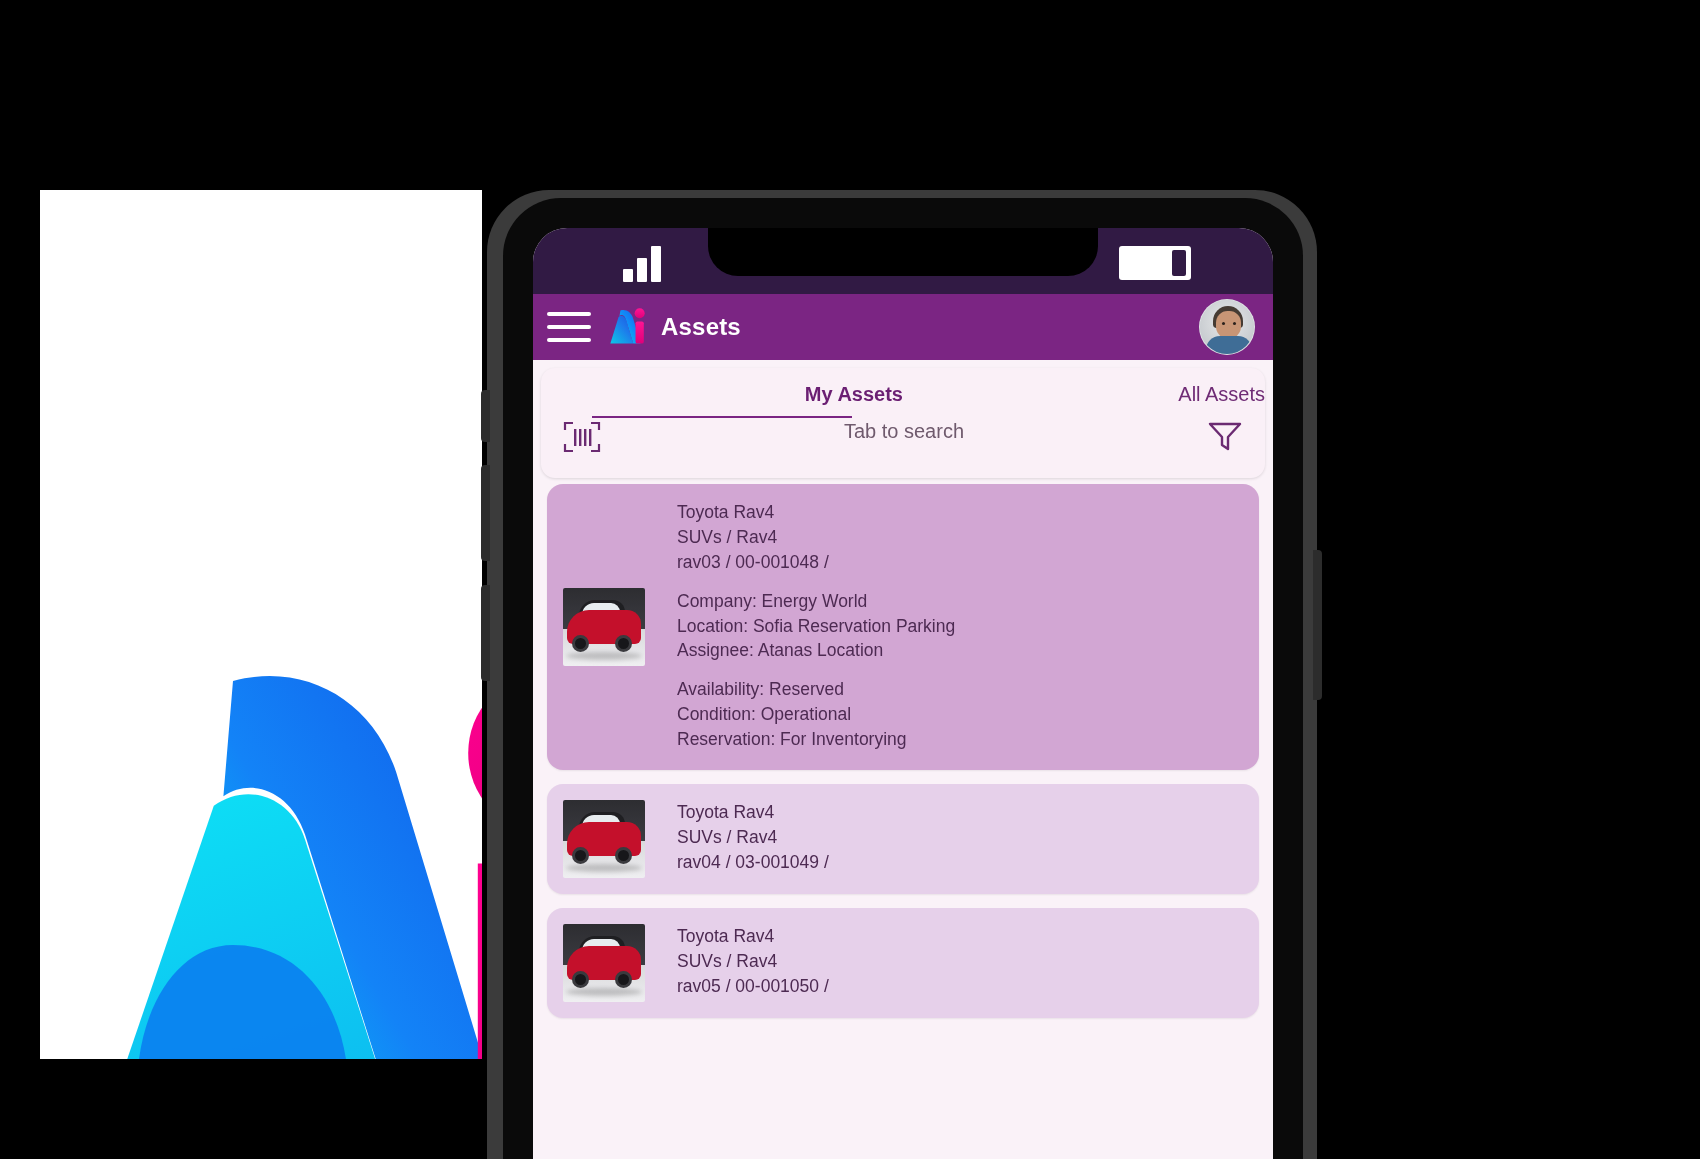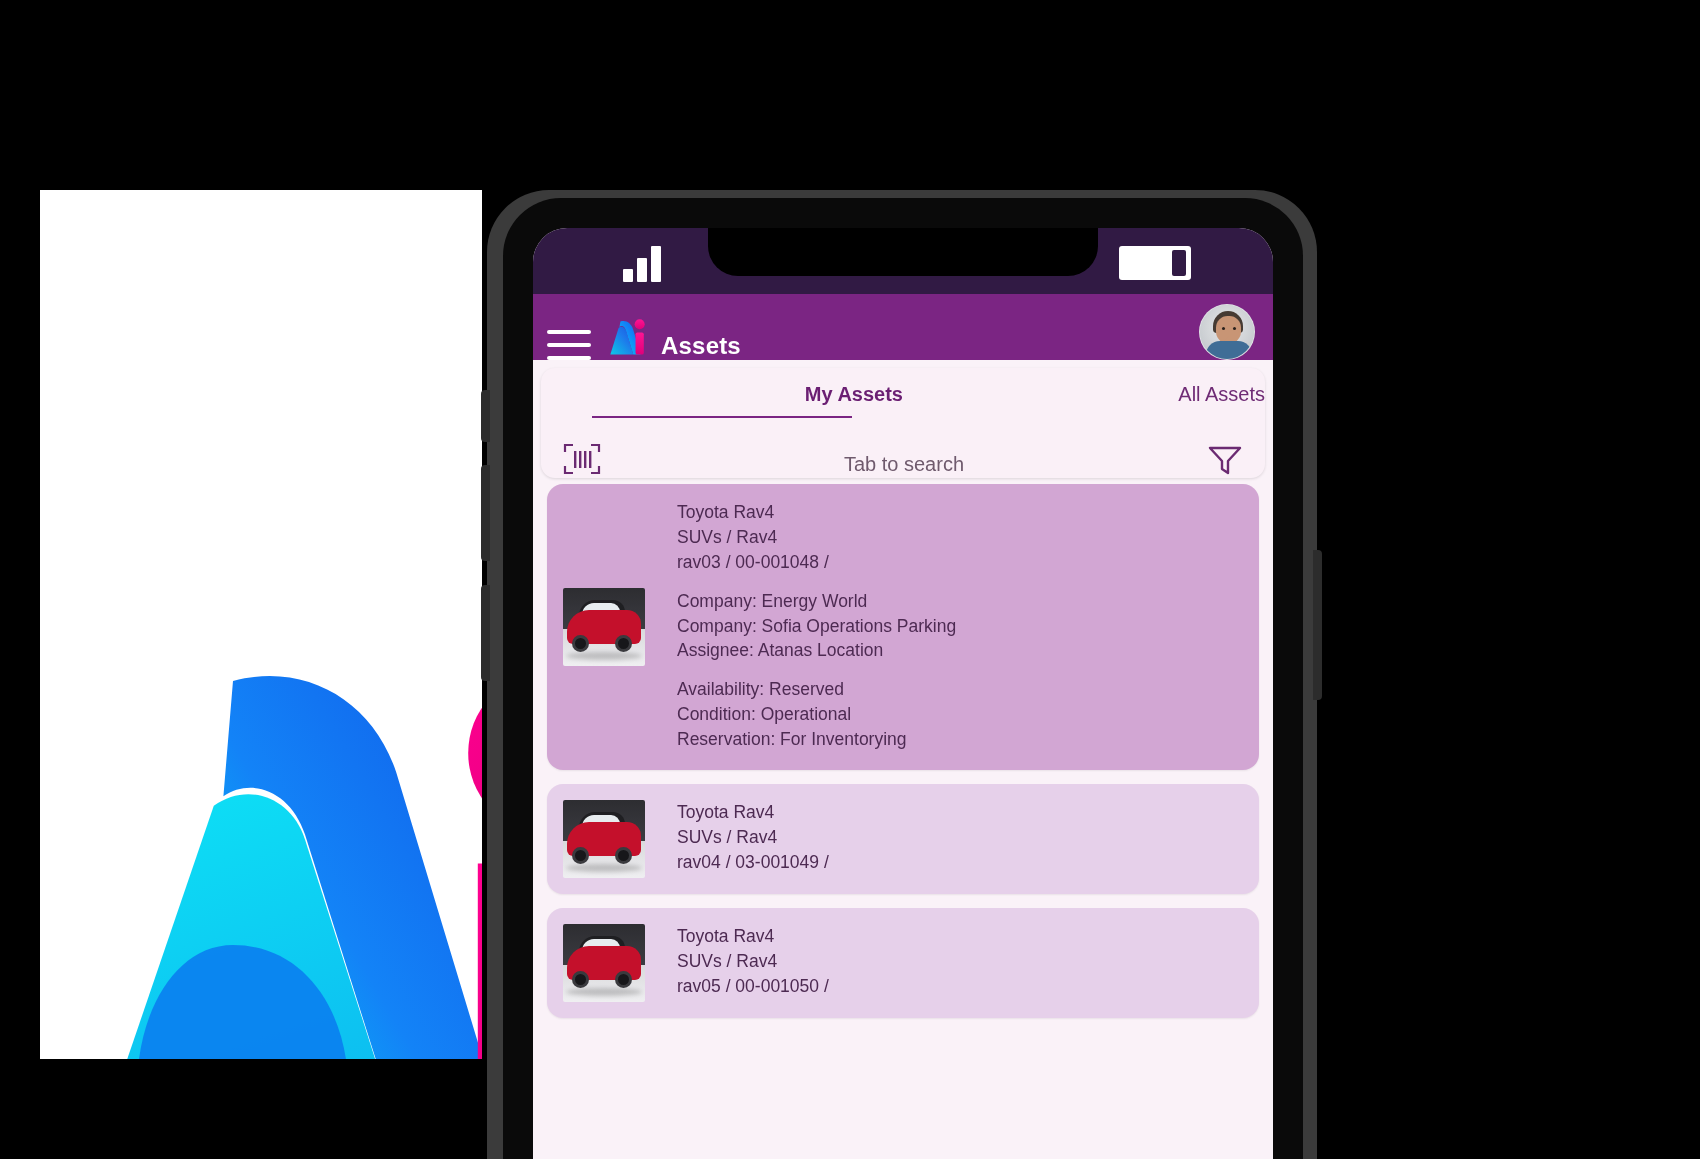--- a/index.html
+++ b/index.html
@@ -82,21 +82,21 @@
   }
   .battery:after {
     content:""; position: absolute; right: 5px; top: 4px;
     width: 14px; height: 26px; background: #311a44; border-radius: 2px;
   }
 
   
   .app-header {
     position: absolute; left: 0; top: 66px; width: 740px; height: 66px;
     background: #7b2583;
-    display: flex; align-items: flex-end; padding: 0 18px 0 14px;
+    display: flex; align-items: center; padding: 0 18px 0 14px;
   }
   .hamburger { width: 44px; height: 30px; display:flex; flex-direction:column; justify-content:space-between; cursor:pointer; }
   .hamburger span { display:block; height: 4px; background:#fff; border-radius:2px; }
   .brand-logo { width: 44px; height: 44px; margin-left: 12px; flex: 0 0 auto; }
   .app-title { color: #fff; font-size: 24px; font-weight: 600; margin-left: 14px; letter-spacing: .2px; }
   .avatar {
     margin-left: auto; width: 56px; height: 56px; border-radius: 50%;
     overflow: hidden; position: relative; background: #cfd4d8;
     border: 1px solid rgba(255,255,255,.35);
   }
@@ -118,21 +118,21 @@
   .tabs { display: flex; height: 52px; }
   .tab {
     flex: 1; display: flex; align-items: center; justify-content: flex-end;
     font-size: 20px; color: #6f2b75; cursor: pointer; position: relative;
   }
   .tab.active { font-weight: 700; color: #6b1f73; }
   .tab.active:after {
     content:""; position:absolute; left: 14%; right: 14%; bottom: 2px;
     height: 2px; background: #7b2583;
   }
-  .searchrow { display: flex; align-items: flex-end; height: 56px; padding: 0 22px; }
+  .searchrow { display: flex; align-items: flex-start; height: 56px; padding: 0 22px; }
   .barcode-icon { width: 38px; height: 34px; position: relative; cursor: pointer; }
   .search-text { flex: 1; text-align: center; font-size: 20px; color: #6f5a6d; }
   .filter-icon { width: 36px; height: 32px; cursor: pointer; }
 
   
   .cardlist { position: absolute; left: 0; top: 256px; width: 740px; bottom: 0; overflow: hidden; }
   .card {
     margin: 0 14px 14px 14px; border-radius: 16px;
     background: #e6d0ea; display: flex; padding: 16px 14px;
     box-shadow: 0 1px 2px rgba(0,0,0,.07);
@@ -299,21 +299,21 @@
             <div class="wheel l"></div>
               <div class="wheel r"></div>
           </div>
         </div>
         <div class="info">
           <div class="line">Toyota Rav4</div>
           <div class="line">SUVs / Rav4</div>
           <div class="line">rav03 / 00-001048 /</div>
           <div class="gap"></div>
           <div class="line">Company: Energy World</div>
-          <div class="line">Company: Sofia Operations Parking</div>
+          <div class="line">Location: Sofia Reservation Parking</div>
           <div class="line">Assignee: Atanas Location</div>
           <div class="gap"></div>
           <div class="line">Availability: Reserved</div>
           <div class="line">Condition: Operational</div>
           <div class="line">Reservation: For Inventorying</div>
         </div>
       </div>
 
       <div class="card">
         <div class="thumbwrap">

